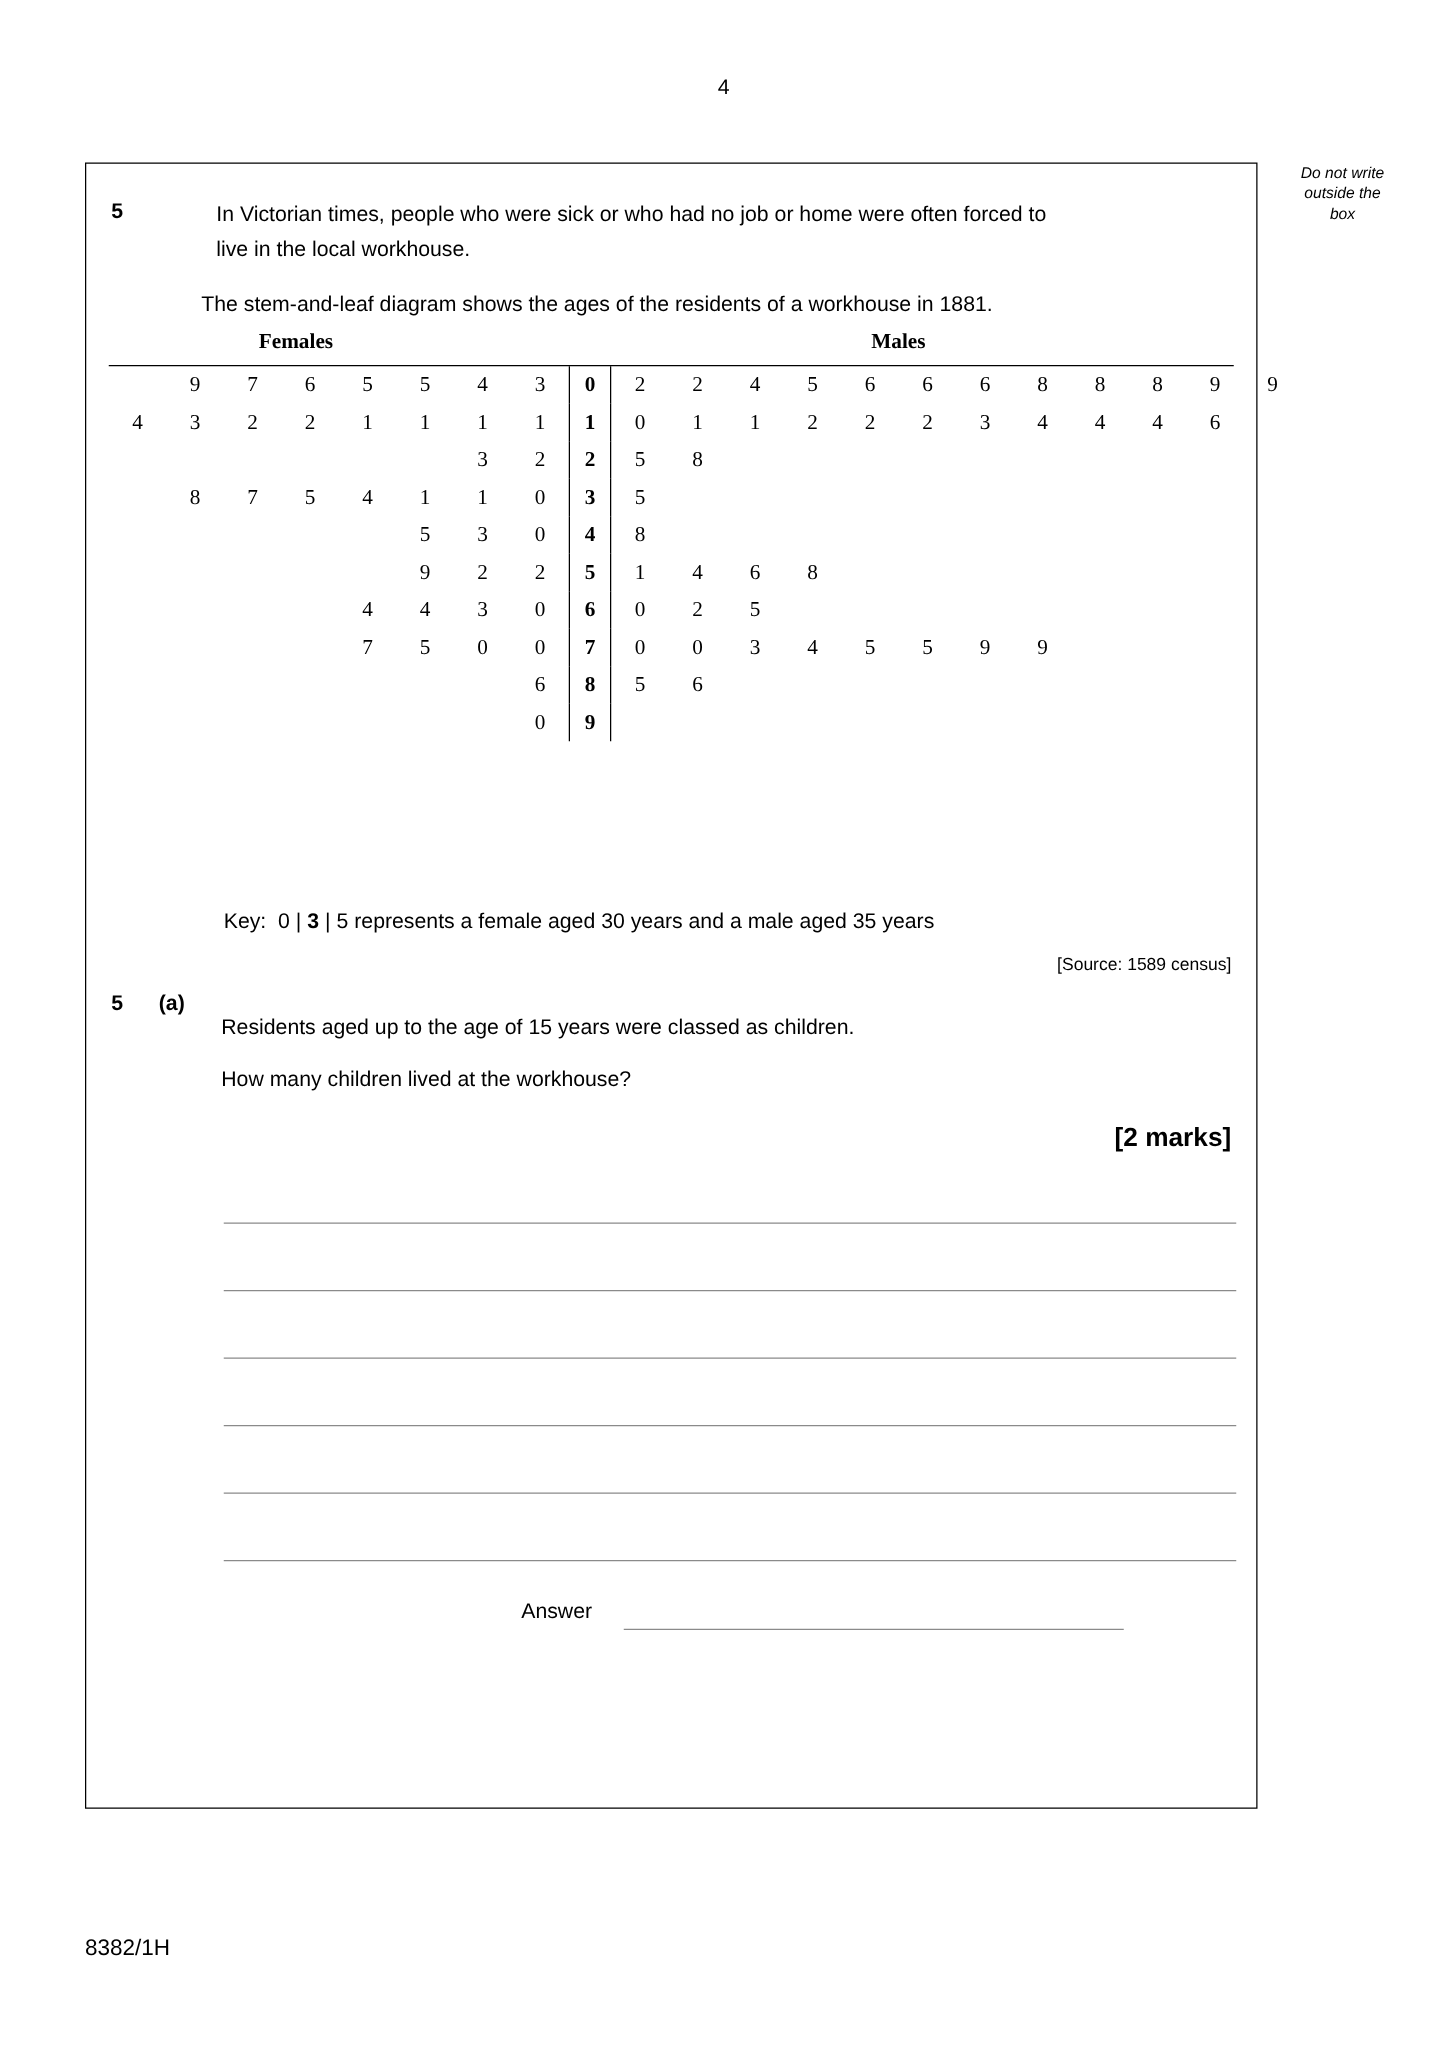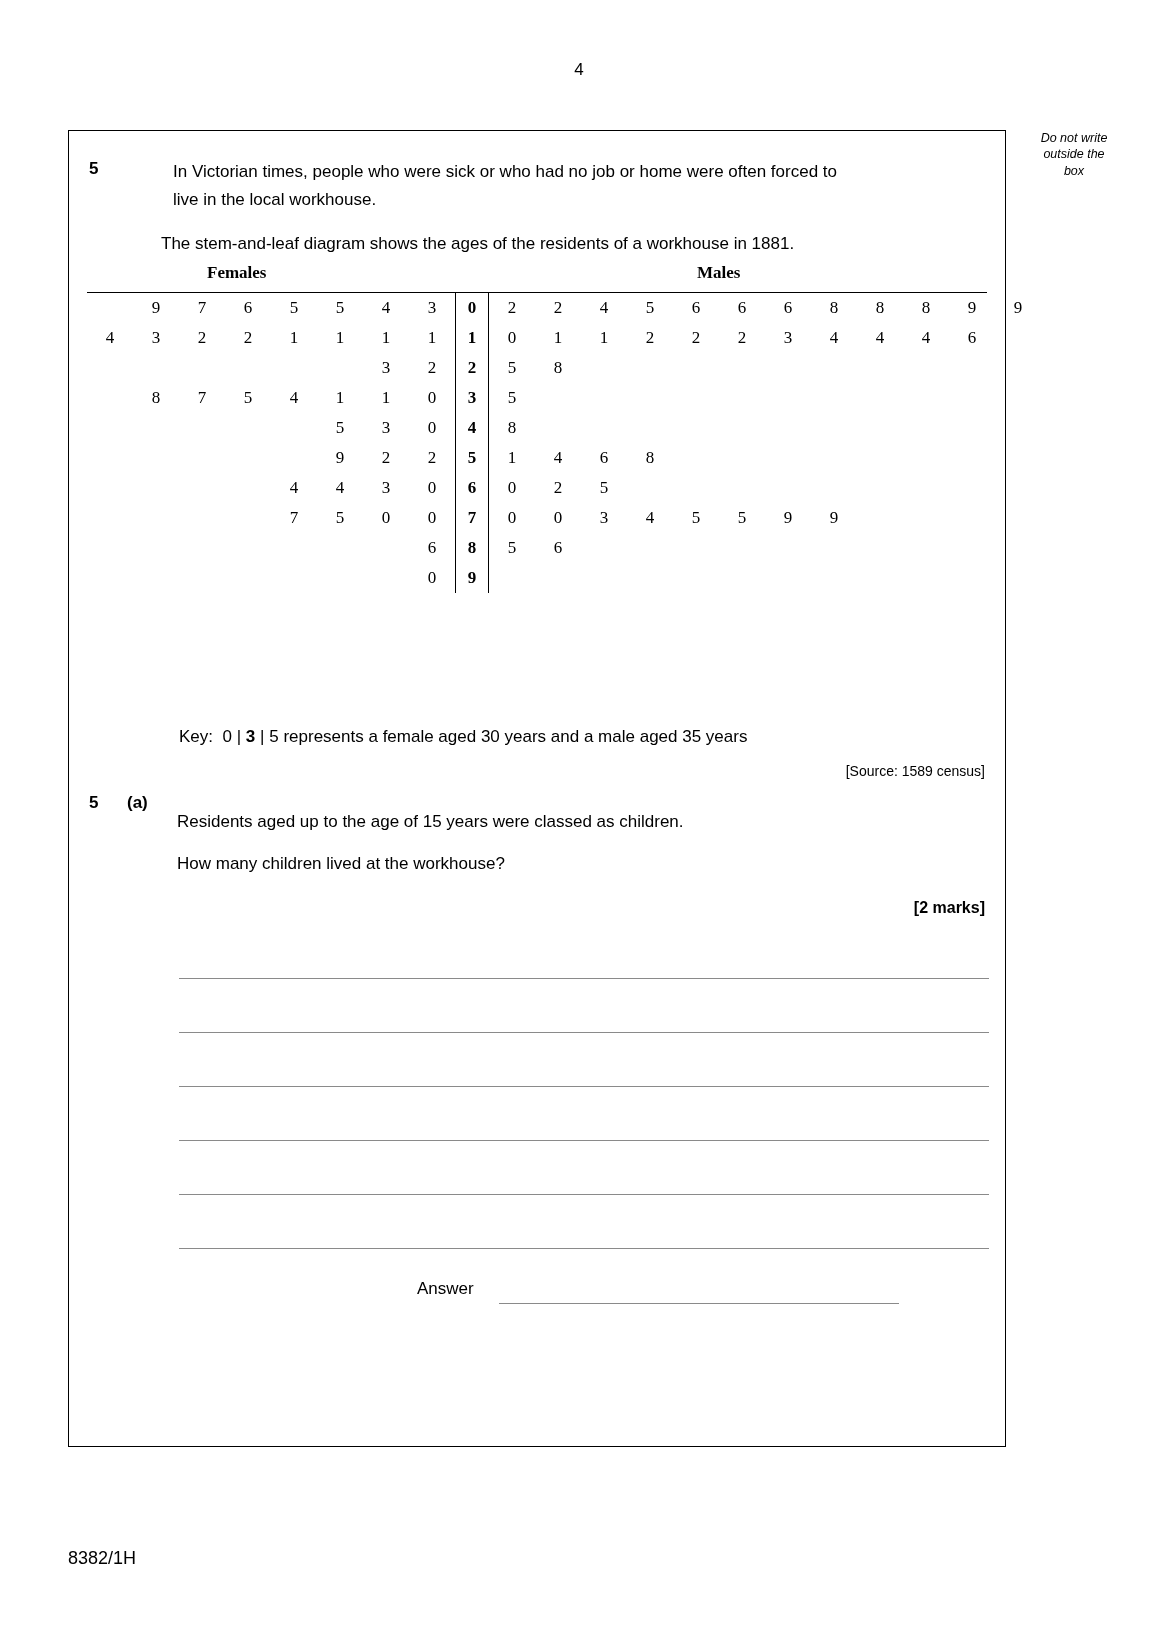--- a/index.html
+++ b/index.html
@@ -107,21 +107,21 @@
   .sl-source {
     position: absolute;
     right: 20px;
     top: 632px;
     font-size: 14px;
   }
 
   .marks {
     position: absolute;
     font-weight: bold;
-    font-size: 16px;
+    font-size: 21px;
     right: 20px;
   }
   .rule-line {
     position: absolute;
     border-bottom: 1px solid #8a8a8a;
     height: 0;
   }
   .answer-label {
     position: absolute;
     font-size: 17px;

